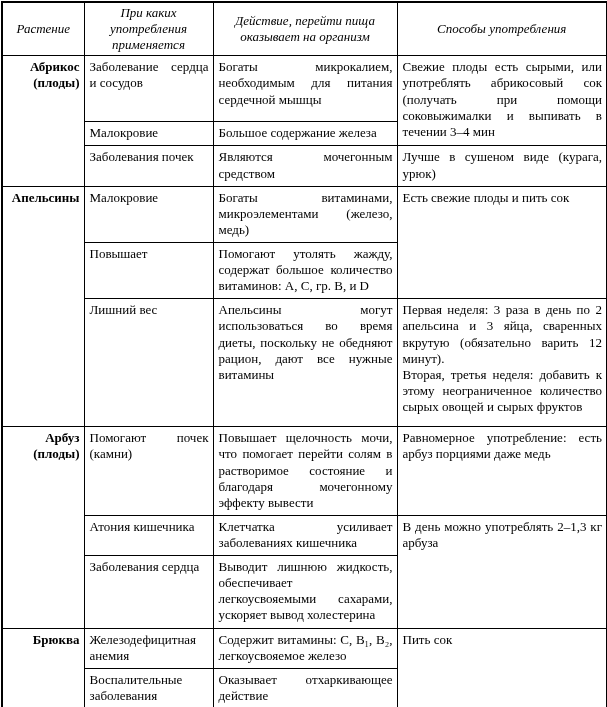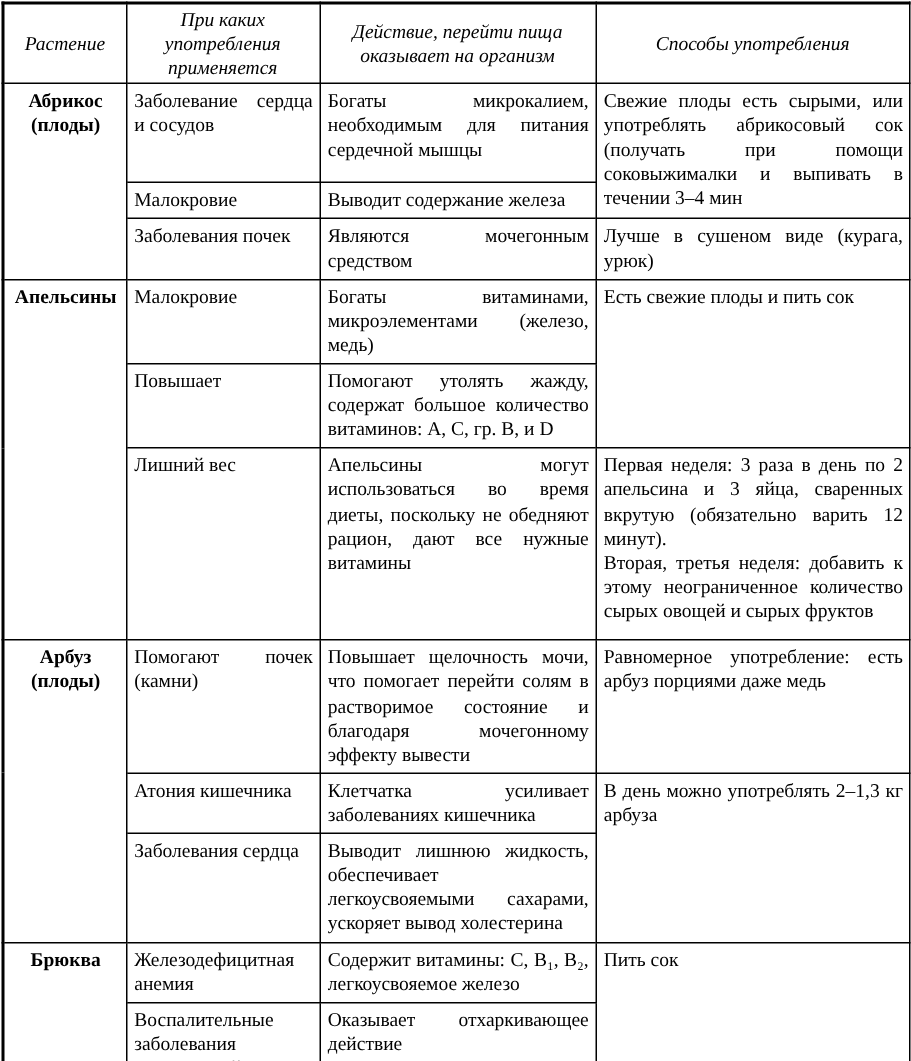--- a/index.html
+++ b/index.html
@@ -30,21 +30,21 @@
   }
   .info-table th {
     font-weight: normal;
     font-style: italic;
     text-align: center;
     vertical-align: middle;
     padding: 2px 3px;
   }
   .plant-cell {
     font-weight: bold;
-    text-align: center;
+    text-align: right;
   }
   .disease-cell, .action-cell, .usage-cell {
     text-align: justify;
   }
   .usage-cell { white-space: pre-line; }
 </style>
 </head>
 <body>
 
 <div class="page">
@@ -66,21 +66,21 @@
     <tbody>
 
       <tr style="height:66px">
         <td class="plant-cell" rowspan="3">Абрикос (плоды)</td>
         <td class="disease-cell">Заболевание сердца и сосудов</td>
         <td class="action-cell">Богаты микрокалием, необходимым для питания сердечной мышцы</td>
         <td class="usage-cell" rowspan="2">Свежие плоды есть сырыми, или употреблять абрикосовый сок (получать при помощи соковыжималки и выпивать в течении 3–4 мин</td>
       </tr>
       <tr style="height:22px">
         <td class="disease-cell">Малокровие</td>
-        <td class="action-cell">Выводит содержание железа</td>
+        <td class="action-cell">Большое содержание железа</td>
       </tr>
       <tr style="height:32px">
         <td class="disease-cell">Заболевания почек</td>
         <td class="action-cell">Являются мочегонным средством</td>
         <td class="usage-cell">Лучше в сушеном виде (курага, урюк)</td>
       </tr>
 
       <tr style="height:36px">
         <td class="plant-cell" rowspan="3">Апельсины</td>
         <td class="disease-cell">Малокровие</td>

